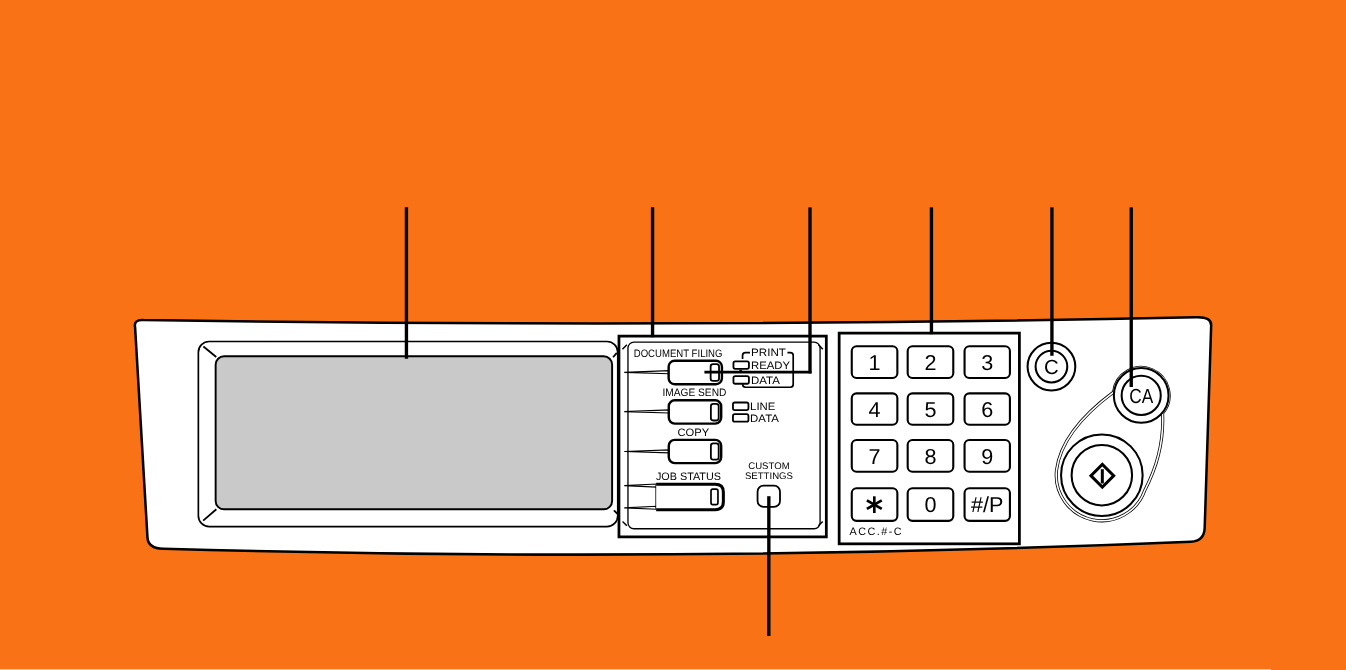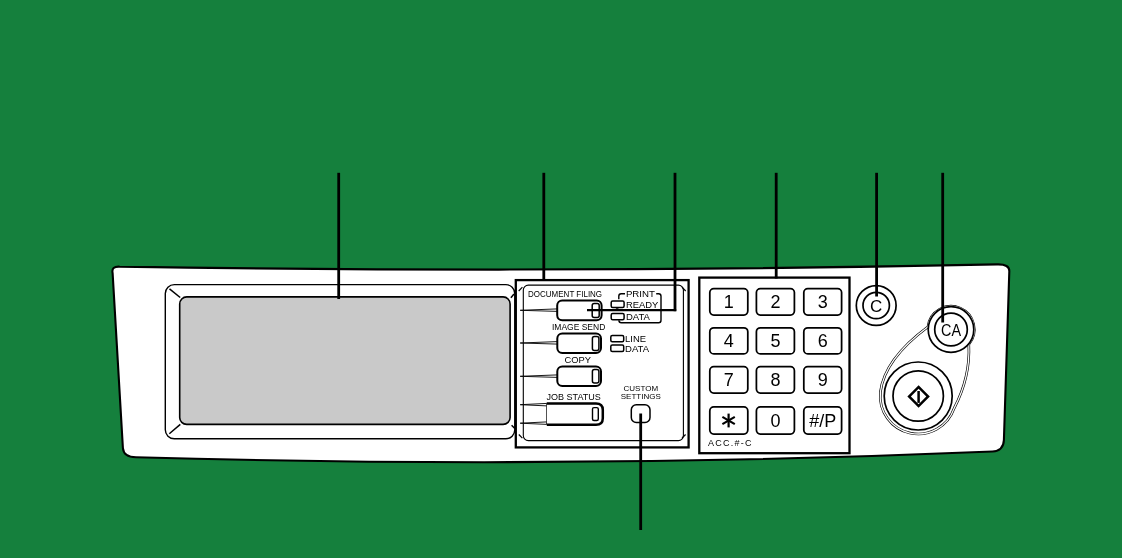--- a/index.html
+++ b/index.html
@@ -1,16 +1,16 @@
 <!DOCTYPE html>
 <html><head>
 <meta charset="utf-8">
 <style>
   html,body{margin:0;padding:0;background:#fff;}
-  #stage{position:relative;width:1122px;height:558px;background:#15803d;overflow:hidden;}
+  #stage{position:relative;width:1122px;height:558px;background:#f97316;overflow:hidden;}
   svg text{font-family:"Liberation Sans",sans-serif;fill:#000;}
 </style>
 </head>
 <body>
 <div id="stage">
 <svg width="1122" height="558" viewBox="0 0 1122 558">
 
   <path d="M 112.6,273 Q 111.2,266.2 119.5,266.6 Q 560,273.5 997,264.4 Q 1009.8,264.0 1009.3,271.5 L 1003.9,440 Q 1003.5,450.9 992.5,451.5 Q 565,469.5 136,457.2 Q 123.5,457.1 122.9,448.0 Z" fill="#fff" stroke="#000" stroke-width="2.1"></path>
 
   <rect x="165.3" y="284.6" width="349.5" height="154.2" rx="9" fill="#fff" stroke="#000" stroke-width="1.4"></rect>

